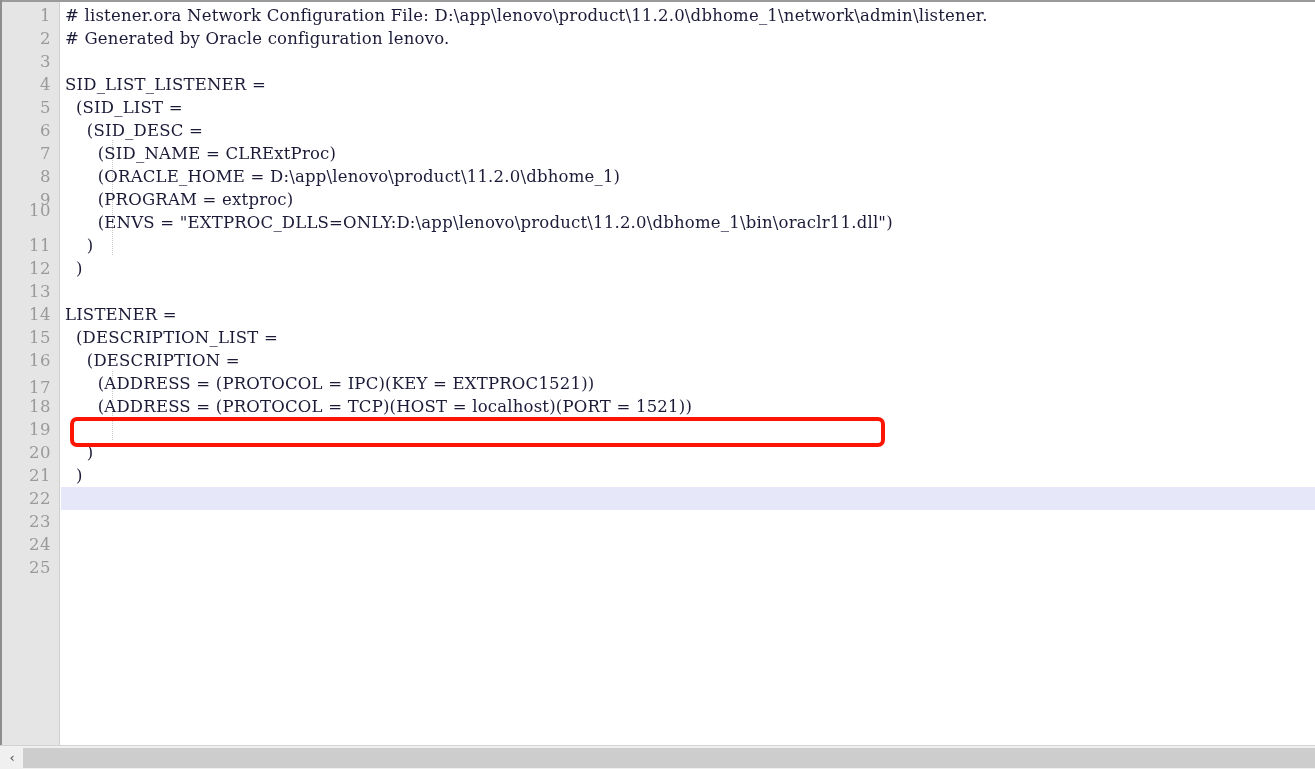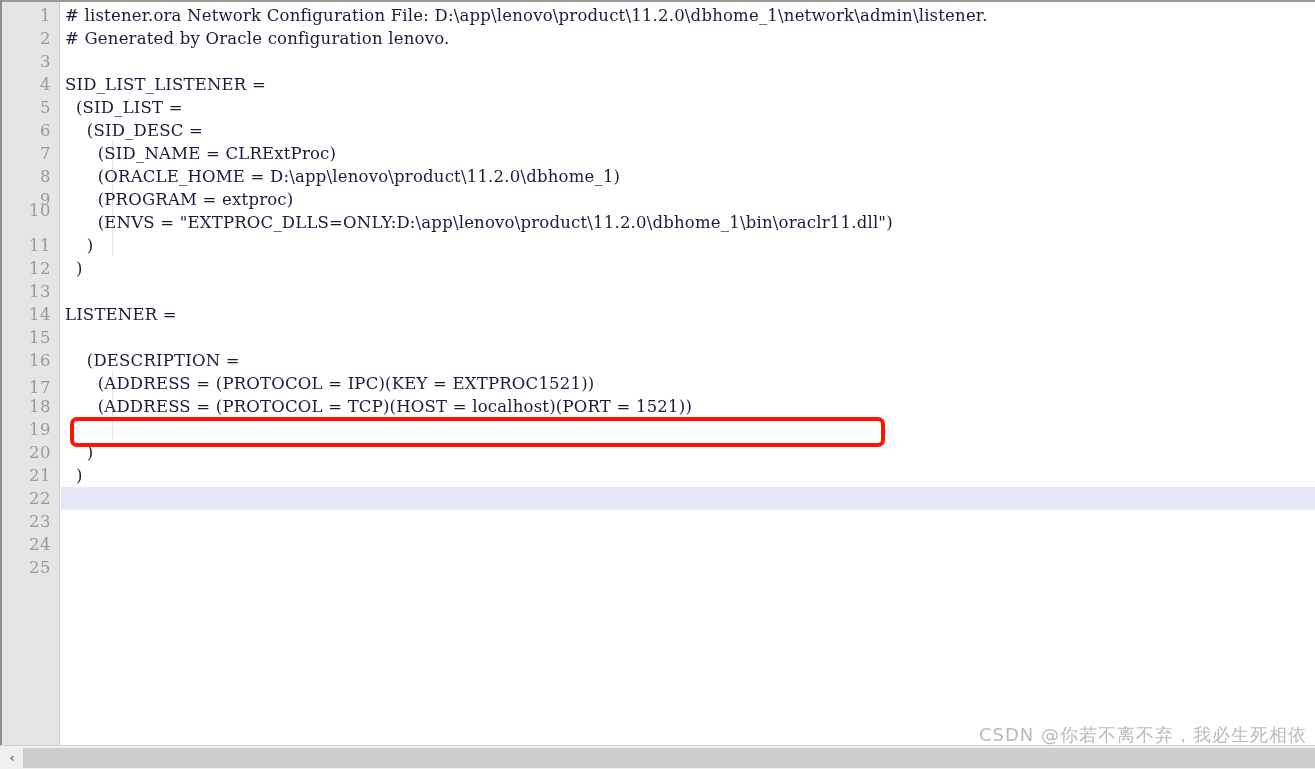--- a/index.html
+++ b/index.html
@@ -191,33 +191,33 @@
         <div class="code-line" style="top: 94px;">  (SID_LIST =</div>
         <div class="code-line" style="top: 117px;">    (SID_DESC =</div>
         <div class="code-line" style="top: 140px;">      (SID_NAME = CLRExtProc)</div>
         <div class="code-line" style="top: 163px;">      (ORACLE_HOME = D:\app\lenovo\product\11.2.0\dbhome_1)</div>
         <div class="code-line" style="top: 186px;">      (PROGRAM = extproc)</div>
         <div class="code-line" style="top: 209px;">      (ENVS = "EXTPROC_DLLS=ONLY:D:\app\lenovo\product\11.2.0\dbhome_1\bin\oraclr11.dll")</div>
         <div class="code-line" style="top: 232px;">    )</div>
         <div class="code-line" style="top: 255px;">  )</div>
         <div class="code-line" style="top: 278px;"></div>
         <div class="code-line" style="top: 301px;">LISTENER =</div>
+        <div class="code-line" style="top: 324px;">  (DESCRIPTION_LIST =</div>
         <div class="code-line" style="top: 347px;">    (DESCRIPTION =</div>
         <div class="code-line" style="top: 370px;">      (ADDRESS = (PROTOCOL = IPC)(KEY = EXTPROC1521))</div>
         <div class="code-line" style="top: 393px;">      (ADDRESS = (PROTOCOL = TCP)(HOST = localhost)(PORT = 1521))</div>
         <div class="code-line" style="top: 439px;">    )</div>
         <div class="code-line" style="top: 462px;">  )</div>
         <div class="code-line" style="top: 485px;"></div>
         <div class="code-line" style="top: 531px;"></div>
         <div class="code-line" style="top: 554px;"></div>
       </div>
 
     <div class="red-box" style="left:68px; top:415px; width:815px; height:30px;"></div>
   </div>
 
-  <div class="watermark">CSDN @你若不离不弃，我必生死相依</div>
 
   <div class="hscroll">
     <div class="hscroll-btn-left">‹</div>
     <div class="hscroll-thumb"></div>
   </div>
 
 </div>
 
 </body></html>

